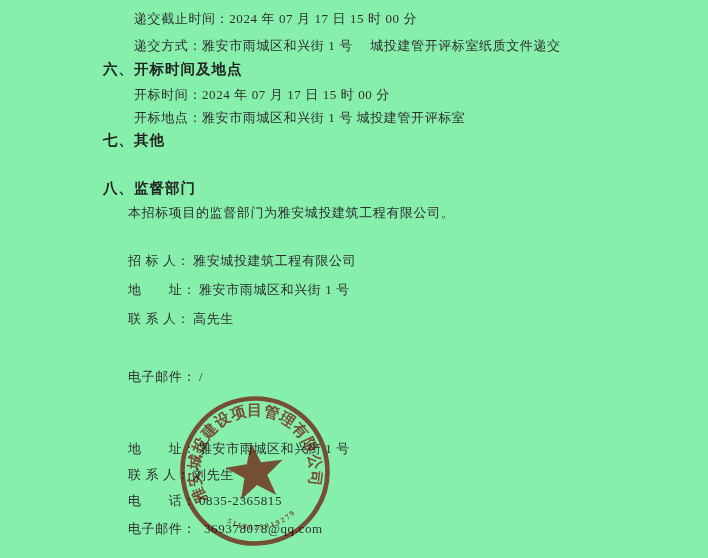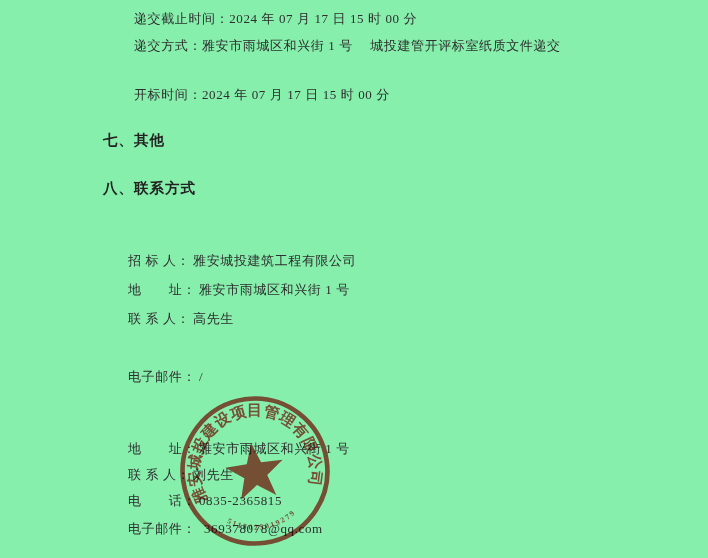--- a/index.html
+++ b/index.html
@@ -47,25 +47,28 @@
   }
 </style>
 </head>
 <body>
 
 <div class="page">
 
   <div class="line" style="left:134px; top:10px;">递交截止时间：2024 年 07 月 17 日  15 时 00 分</div>
   <div class="line" style="left:134px; top:37px;">递交方式：雅安市雨城区和兴街 1 号　 城投建管开评标室纸质文件递交</div>
 
+  <div class="heading" style="left:103px; top:60px;">六、开标时间及地点</div>
   <div class="line" style="left:134px; top:86px;">开标时间：2024 年 07 月 17 日  15 时 00 分</div>
+  <div class="line" style="left:134px; top:109px;">开标地点：雅安市雨城区和兴街 1 号  城投建管开评标室</div>
 
   <div class="heading" style="left:103px; top:131px;">七、其他</div>
 
-  <div class="heading" style="left:103px; top:179px;">八、联系方式</div>
+  <div class="heading" style="left:103px; top:179px;">八、监督部门</div>
+  <div class="line" style="left:128px; top:204px;">本招标项目的监督部门为雅安城投建筑工程有限公司。</div>
 
 
   <div class="line row" style="left:128px; top:252px;">
     <span>招 标 人：</span><span class="val">雅安城投建筑工程有限公司</span>
   </div>
   <div class="line row" style="left:128px; top:281px;">
     <span>地　　址：</span><span class="val">雅安市雨城区和兴街 1 号</span>
   </div>
   <div class="line row" style="left:128px; top:310px;">
     <span>联 系 人：</span><span class="val">高先生</span>

